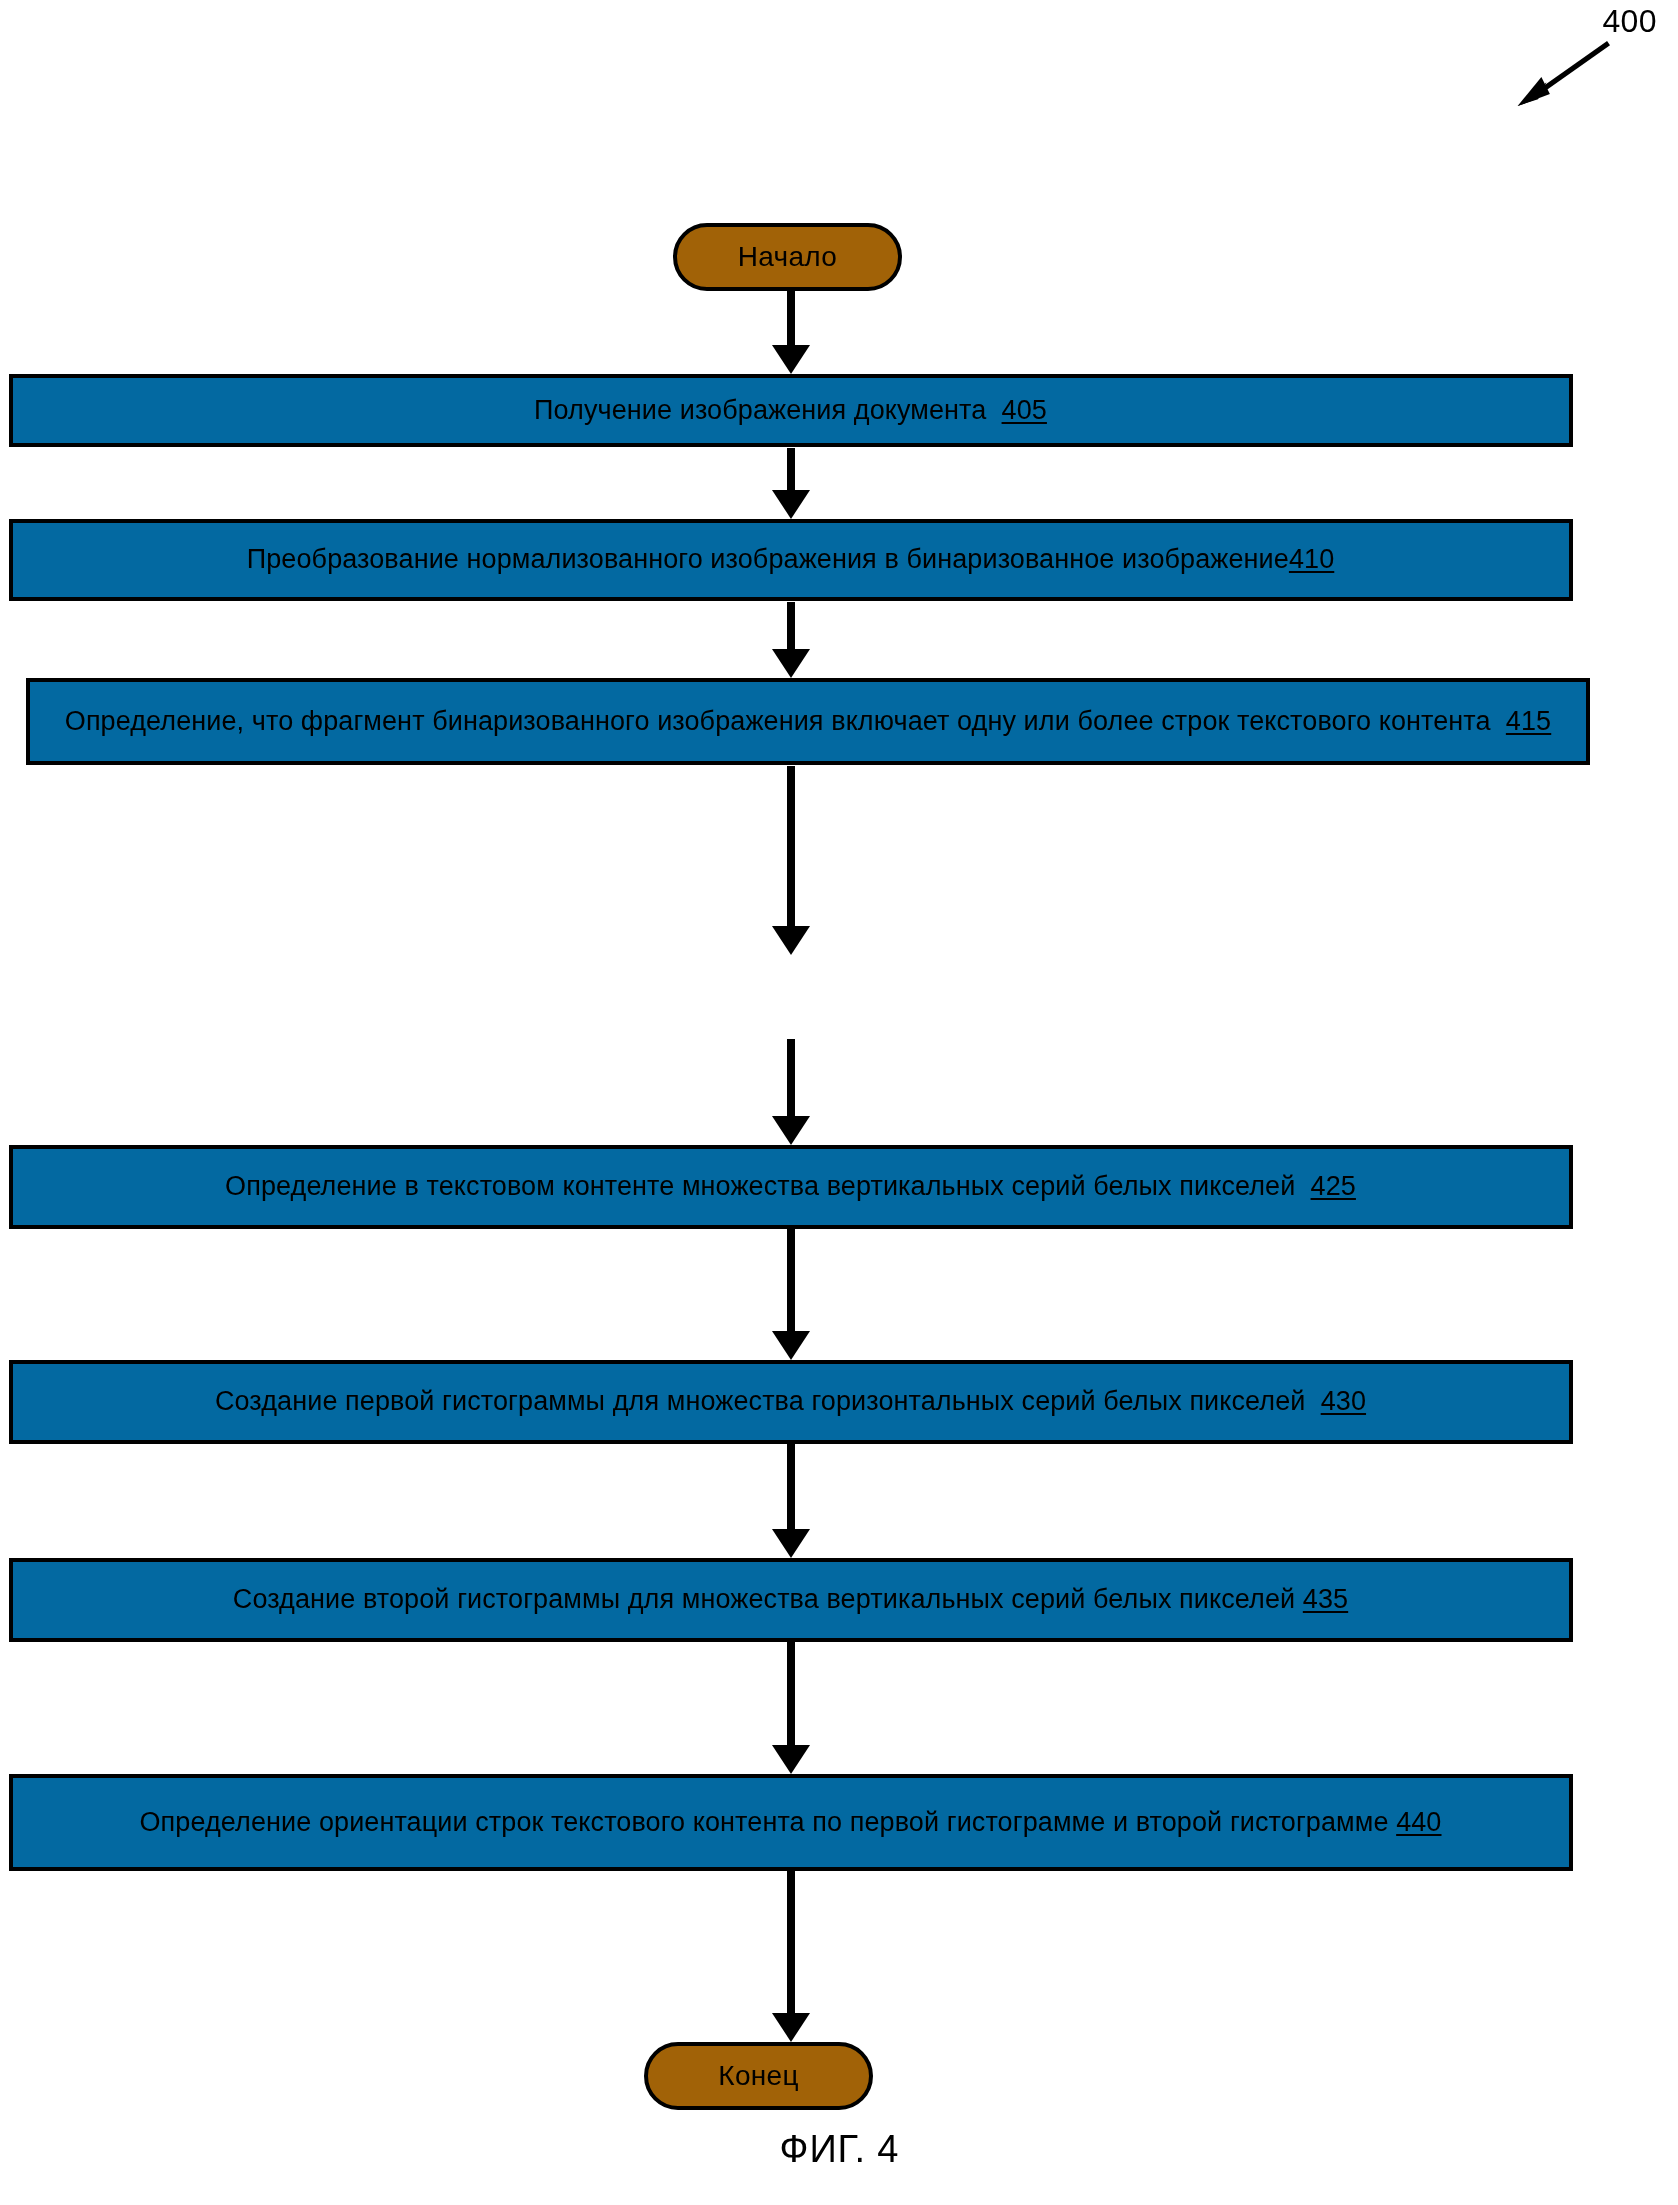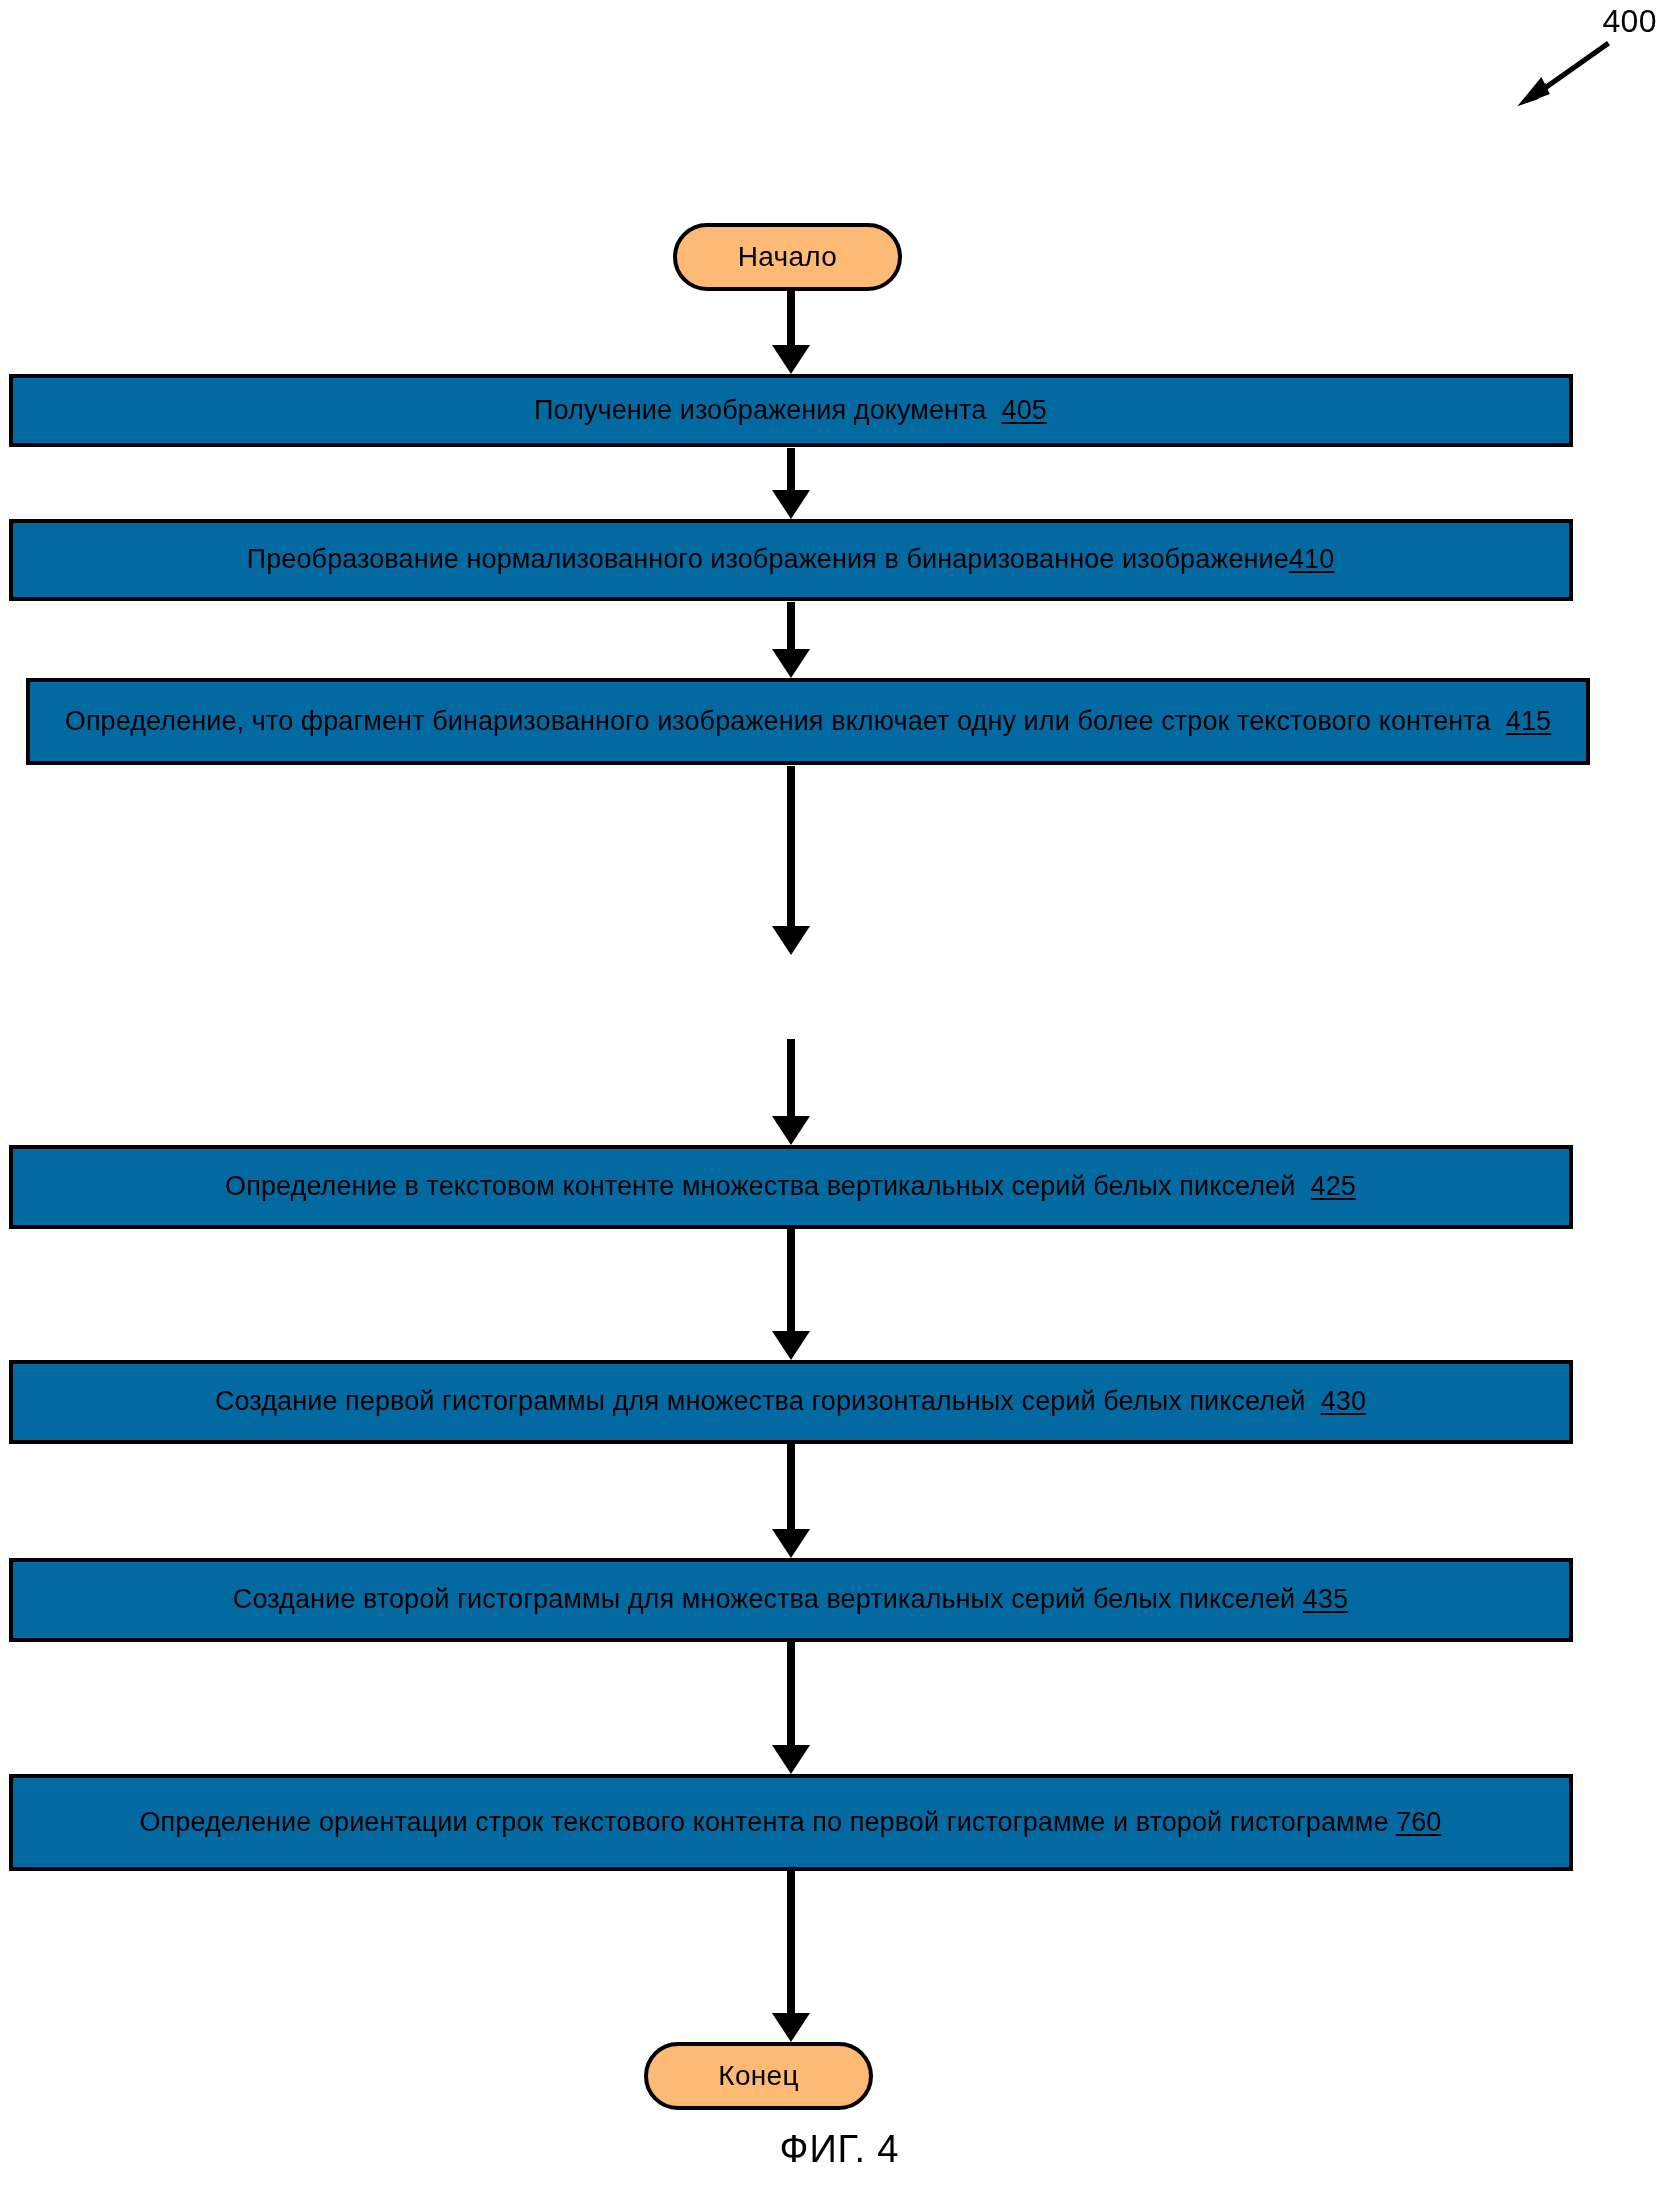--- a/index.html
+++ b/index.html
@@ -42,21 +42,21 @@
     width: 103px;
     height: 68px;
   }
 
   
   .terminal {
     position: absolute;
     box-sizing: border-box;
     border: 4.3px solid #000;
     border-radius: 854px;
-    background: #fdba74;
+    background: #a16207;
     display: flex;
     align-items: center;
     justify-content: center;
     font-size: 28px;
     line-height: 1;
     letter-spacing: 0.3px;
   }
 
   
   .pbox {
@@ -169,21 +169,21 @@
   <div class="arrowhead" style="top:1529px;"></div>
 
   <div class="pbox" style="left:8.5px; top:1558px; width:1564px; height:84px;">
     <div class="pbox-text"><span>Создание второй гистограммы для множества вертикальных серий белых пикселей</span>&nbsp;<span class="ref">435</span></div>
   </div>
 
   <div class="conn" style="top:1642px; height:104px;"></div>
   <div class="arrowhead" style="top:1745px;"></div>
 
   <div class="pbox" style="left:8.5px; top:1774px; width:1564px; height:97px;">
-    <div class="pbox-text"><span>Определение ориентации строк текстового контента по первой гистограмме и второй гистограмме</span>&nbsp;<span class="ref">760</span></div>
+    <div class="pbox-text"><span>Определение ориентации строк текстового контента по первой гистограмме и второй гистограмме</span>&nbsp;<span class="ref">440</span></div>
   </div>
 
   <div class="conn" style="top:1871px; height:144px;"></div>
   <div class="arrowhead" style="top:2013px;"></div>
 
   <div class="terminal" style="left:644px; top:2042px; width:229px; height:68px;">
     <span>Конец</span>
   </div>
 
   <div class="caption" style="top:2128px;">ФИГ. 4</div>

